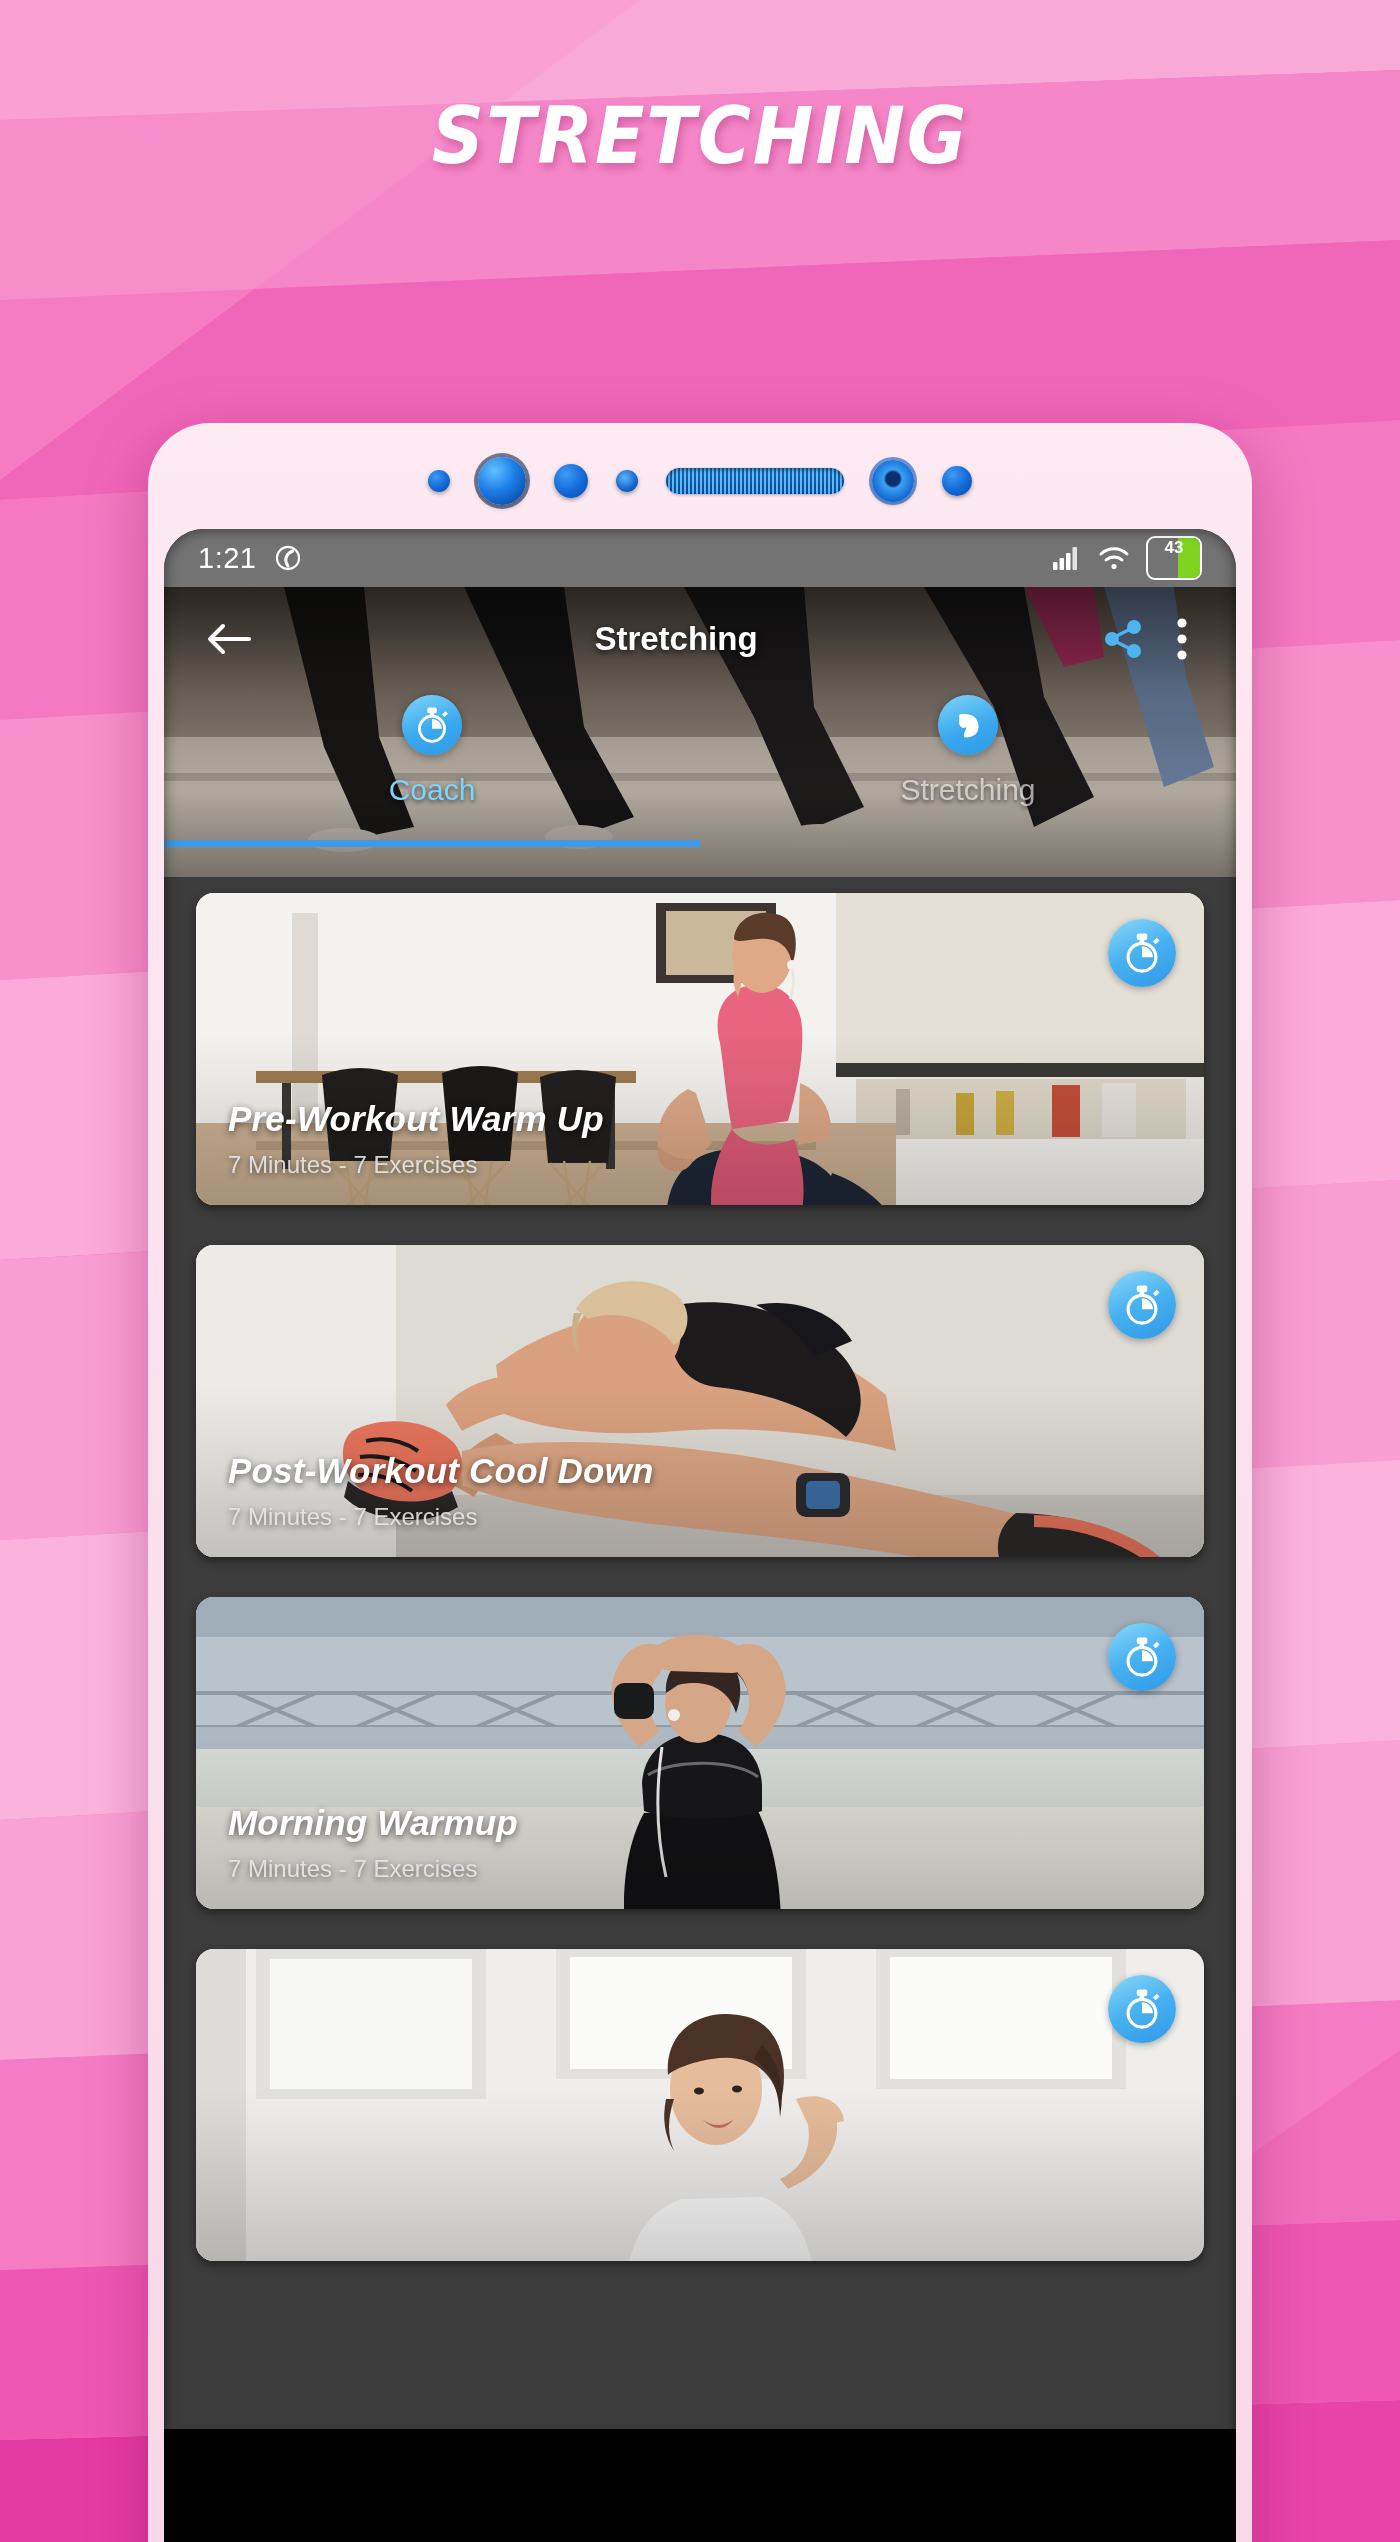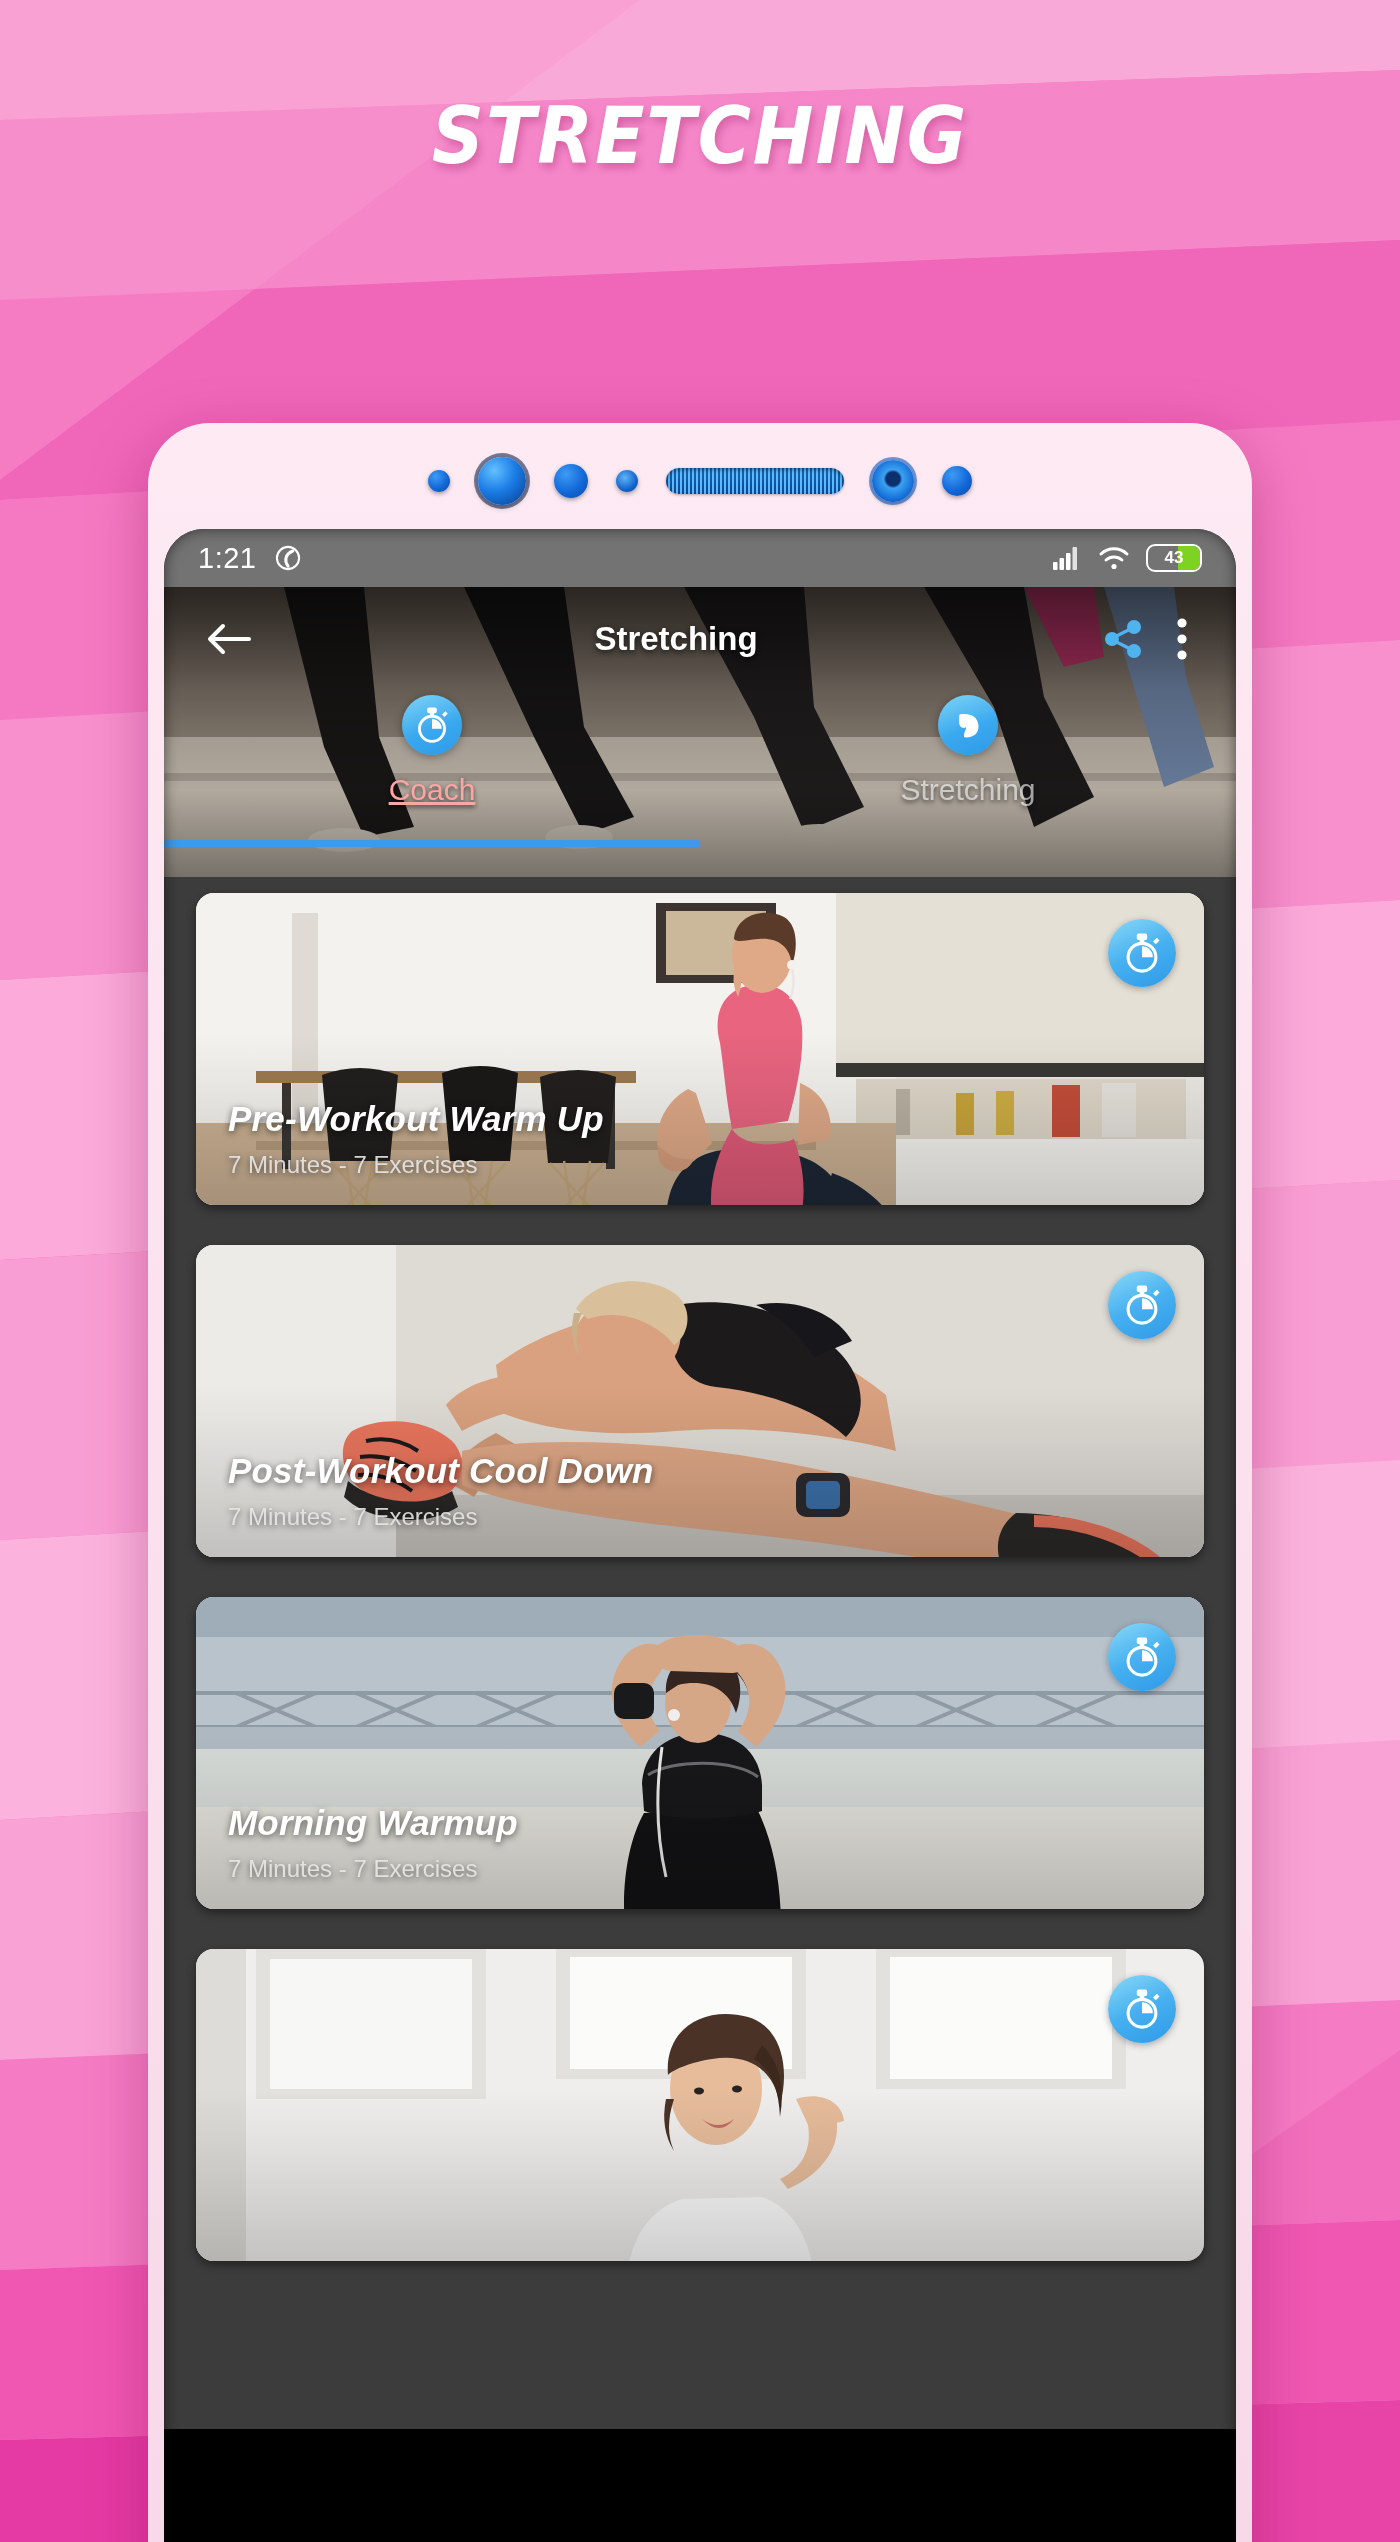--- a/index.html
+++ b/index.html
@@ -119,24 +119,24 @@
   }
   .status-left-icon { margin-left: 18px; display: flex; align-items: center; }
   .status-right {
     margin-left: auto;
     display: flex;
     align-items: center;
     gap: 16px;
   }
   .battery {
     position: relative;
-    width: 56px; height: 28px;
+    width: 56px; height: 44px;
     border: 2.5px solid #fff;
     border-radius: 9px;
-    display: flex; align-items: center; justify-content: center;
+    display: flex; align-items: flex-start; justify-content: center;
     font-size: 17px; font-weight: 700;
     overflow: hidden;
   }
   .battery .fill {
     position: absolute; right: 0; top: 0; bottom: 0;
     width: 42%;
     background: #7ed321;
   }
   .battery span { position: relative; z-index: 2; }
 
@@ -194,21 +194,21 @@
     background: linear-gradient(160deg, #7fd4f7 0%, #3aa9ef 55%, #2f9ae8 100%);
     display: flex; align-items: center; justify-content: center;
     box-shadow: 0 2px 8px rgba(0,0,0,0.35);
   }
   .tab-label {
     margin-top: 18px;
     font-size: 30px;
     color: rgba(255,255,255,0.62);
     text-shadow: 0 2px 5px rgba(0,0,0,0.7);
   }
-  .tab.active .tab-label { color: #fca5a5; text-decoration: underline; }
+  .tab.active .tab-label { color: #7dd3fc; }
   .tab-underline {
     position: absolute;
     bottom: 0;
     left: 0;
     width: 50%;
     height: 7px;
     background: #3d9ae8;
     z-index: 4;
   }
 

